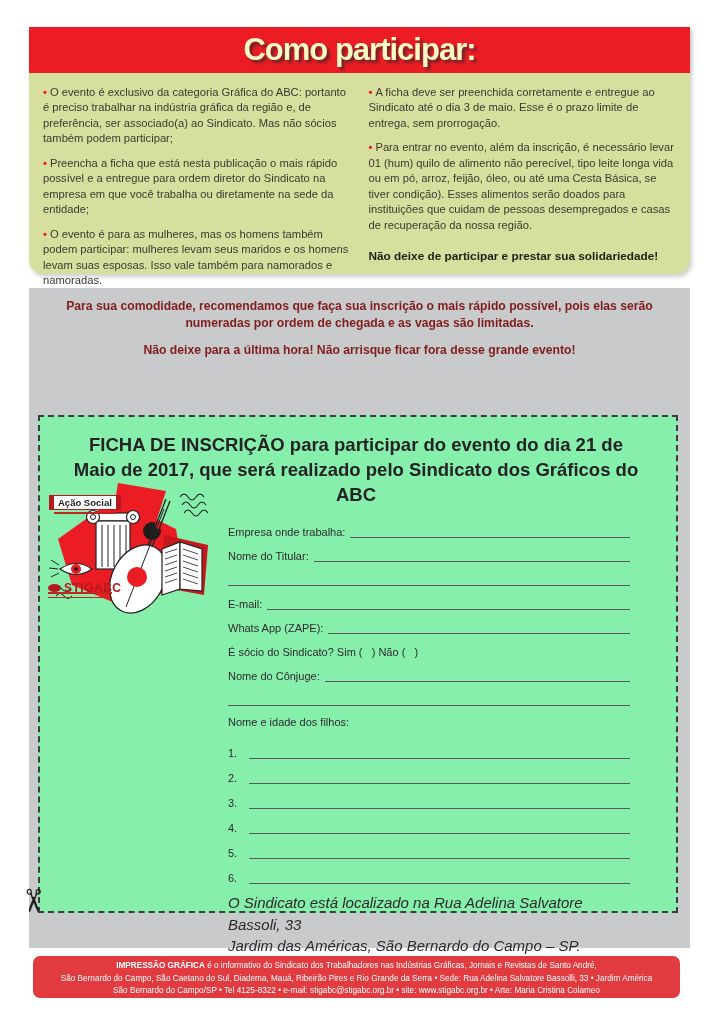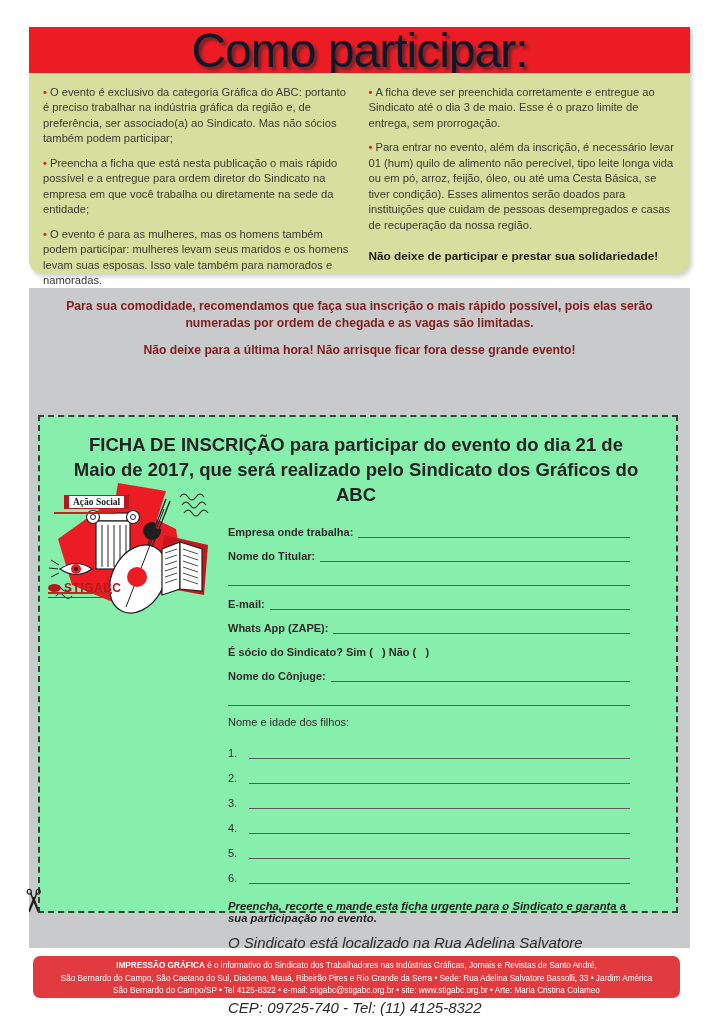--- a/index.html
+++ b/index.html
@@ -3,21 +3,21 @@
 <meta charset="utf-8">
 <style>
   * { margin:0; padding:0; box-sizing:border-box; }
   body { background:#ffffff; font-family:"Liberation Sans", sans-serif; }
   .page { position:relative; width:713px; height:1024px; background:#fff; overflow:hidden; }
 
   
   .banner { position:absolute; left:29px; top:27px; width:661px; height:46px;
             background:#EC1C24; display:flex; align-items:center; justify-content:center;
             box-shadow:2px 3px 4px rgba(0,0,0,.25); }
-  .banner-title { color:#0f172a; font-size:48px; font-weight:normal; letter-spacing:-1px;
+  .banner-title { color:#fef9c3; font-size:31px; font-weight:bold; letter-spacing:-1px;
             text-shadow:3px 3px 3px rgba(40,40,40,.65); }
 
   
   .green-panel { position:absolute; left:29px; top:73px; width:661px; height:201px;
             background:#D6DF9D; border-radius:0 0 14px 14px; padding:12px 14px 0 14px;
             display:flex; gap:18px; box-shadow:2px 3px 4px rgba(0,0,0,.18); }
   .green-panel .col { flex:1; }
   .bullet-para { font-size:11.2px; line-height:1.38; color:#3A3A30; margin-bottom:9px; }
   .bullet { color:#EC1C24; font-weight:bold; margin-right:3px; }
   .closing { font-size:11.8px; font-weight:bold; color:#232317; margin-top:16px; }
@@ -32,33 +32,33 @@
 
   
   .form-box { position:absolute; left:38px; top:415px; width:640px; height:498px;
             background:#86efac; border:2px dashed #3E3E3E; padding:12px 18px 10px 14px; }
   .form-title { text-align:center; font-size:18.5px; line-height:1.35; color:#242424;
             margin:4px auto 2px auto; width:96%; font-weight:bold; }
   .ft-strong { font-weight:bold; }
   .form-title span:last-child { font-weight:bold; }
 
   .illustration { position:absolute; left:6px; top:62px; width:168px; height:152px; }
-  .badge { position:absolute; left:18px; top:16px; display:flex; align-items:stretch; z-index:2;font-family:Liberation Serif, serif; }
+  .badge { position:absolute; left:3px; top:16px; display:flex; align-items:stretch; z-index:2; }
   .badge .bar { width:5px; background:#B5181E; }
   .badge-text { background:#fff; border-top:1px solid #B5181E; border-bottom:1px solid #B5181E;
             font-size:9.5px; font-weight:bold; color:#1d1d1b; padding:1px 4px; white-space:nowrap; }
   .badge-sub { position:absolute; left:8px; top:33px; width:62px; height:2px; background:#C0271f; z-index:2; }
   .logo { position:absolute; left:2px; top:102px; display:flex; align-items:center; z-index:2; }
   .logo-oval { width:13px; height:8px; background:#B5181E; border-radius:50%; margin-right:3px; }
   .logo-text { font-size:12px; font-weight:bold; color:#B5181E; letter-spacing:.5px; }
   .logo-lines { position:absolute; left:2px; top:113px; width:64px; height:6px; z-index:2;
             border-top:2px solid #C0271f; border-bottom:1px solid #C0271f; }
 
   .fields { margin-left:174px; margin-right:28px; margin-top:6px; }
-  .frow { display:flex; align-items:flex-end; height:24px;font-weight:bold; }
+  .frow { display:flex; align-items:flex-end; height:24px; }
   .flabel { font-size:11px; color:#2E2A2B; white-space:pre; }
   .fline { flex:1; border-bottom:1px solid #5a5a5c; margin-left:5px; height:15px; }
   .fline.full { margin-left:0; }
   .children-label { font-size:11px; color:#2E2A2B; margin-top:10px; height:18px; }
   .crow { display:flex; align-items:flex-end; height:25px; }
   .cnum { font-size:11px; color:#2E2A2B; width:16px; }
   .note { font-size:11.3px; font-weight:bold; font-style:italic; color:#1d1d1b; margin-top:16px; }
   .address { font-size:15px; font-style:italic; color:#2E2A2B; line-height:1.45; margin-top:8px; }
 
   .scissors { position:absolute; left:20px; top:882px; font-size:32px; color:#1d1d1b;
@@ -225,21 +225,20 @@
         </div>
       <div class="crow">
           <span class="cnum">5.</span>
           <span class="fline"></span>
         </div>
       <div class="crow">
           <span class="cnum">6.</span>
           <span class="fline"></span>
         </div>
 
-      <p class="note">Preencha, recorte e mande esta ficha urgente para o Sindicato e garanta a sua participação no evento.</p>
       <div class="address">
         <div>O Sindicato está localizado na Rua Adelina Salvatore Bassoli, 33</div>
         <div>Jardim das Américas, São Bernardo do Campo – SP.</div>
         <div>CEP: 09725-740 - Tel: (11) 4125-8322</div>
       </div>
     </div>
   </div>
 
   <span class="scissors">✂</span>
 

